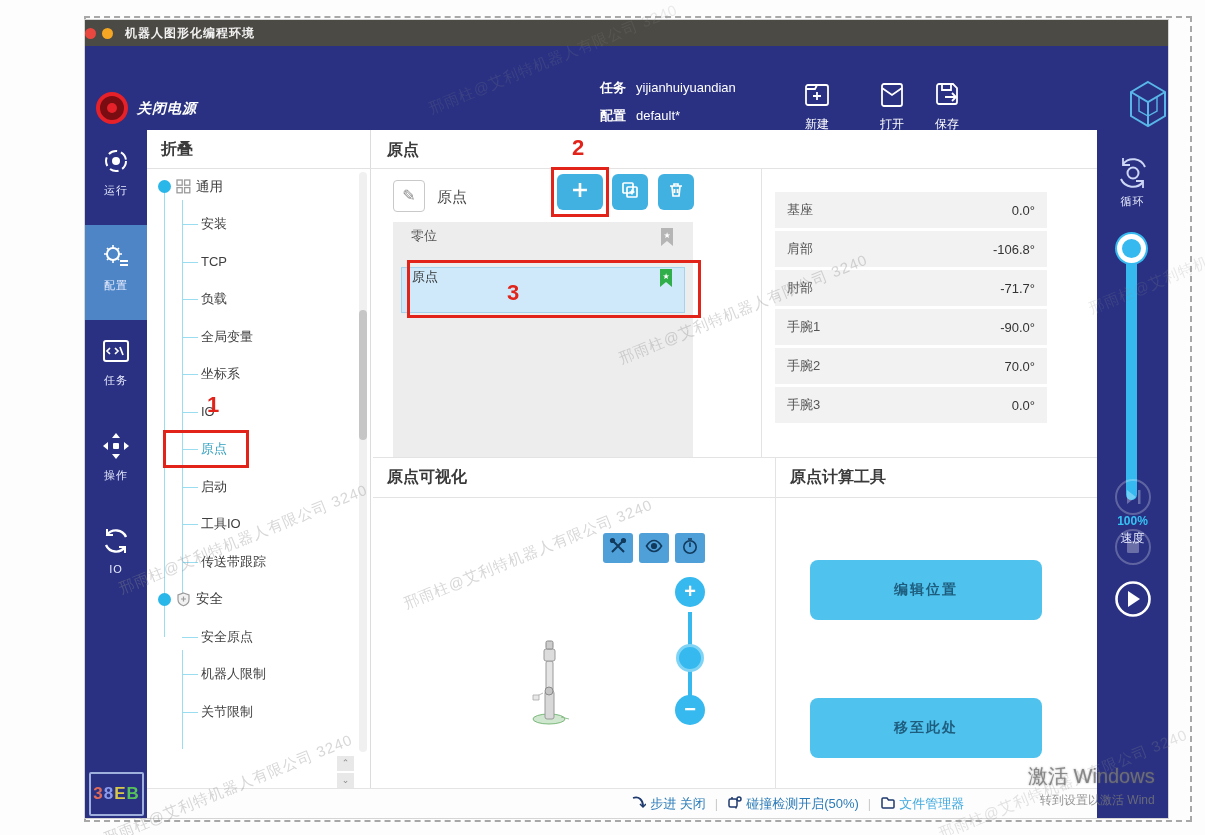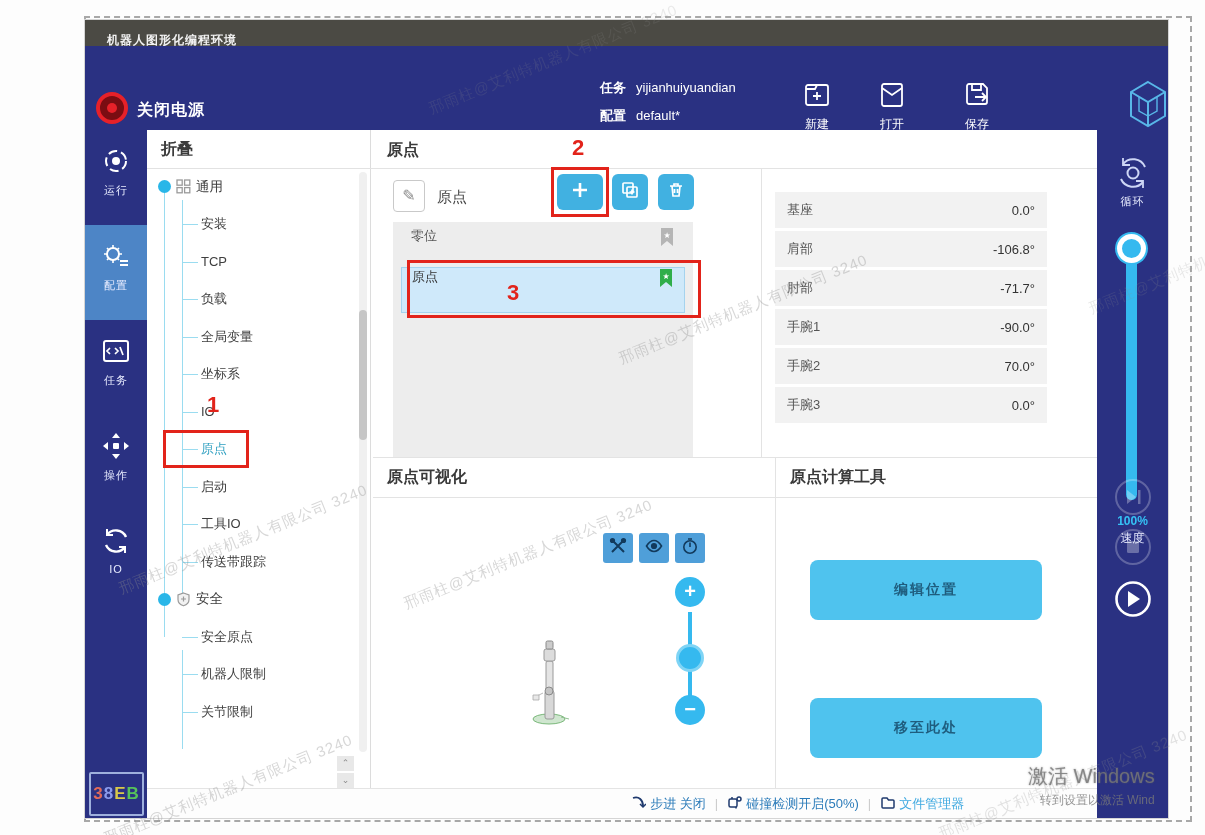--- a/index.html
+++ b/index.html
@@ -6,32 +6,32 @@
   html,body { width:1205px; height:835px; background:#ffffff;
     font-family:"Liberation Sans","DejaVu Sans",sans-serif; overflow:hidden; }
   .page { position:relative; width:1205px; height:835px; background:#fdfdfd; }
   .marquee { position:absolute; left:84px; top:16px; width:1108px; height:806px;
     border:2px dashed #a8a8a8; pointer-events:none; }
   .window { position:absolute; left:85px; top:20px; width:1083px; height:798px;
     background:#fff; overflow:hidden; box-shadow:0 0 0 1px #d5d5d5; }
 
   
   .titlebar { position:absolute; left:0; top:0; width:100%; height:26px; background:#4b4a44;
-    display:flex; align-items:flex-start; padding-left:16px; gap:6px;flex-direction:column; }
+    display:flex; align-items:center; padding-left:0; gap:6px; }
   .tdot1,.tdot2 { width:11px; height:11px; border-radius:50%; }
   .tdot1 { background:#e8483f; } .tdot2 { background:#f5a623; }
   .titlebar .wtitle { color:#f2f2f2; font-size:12px; font-weight:bold; margin-left:6px; letter-spacing:1px; }
 
   
   .topbar { position:absolute; left:0; top:26px; width:100%; height:84px; background:#2a3182; }
   .power { position:absolute; left:11px; top:46px; width:32px; height:32px; border-radius:50%;
     background:#7a0d12; border:4px solid #e62129; }
   .power::after { content:""; position:absolute; left:7px; top:7px; width:10px; height:10px;
     border-radius:50%; background:#e62129; }
-  .powerlabel { position:absolute; left:52px; top:54px; color:#fff; font-size:16px; font-weight:bold; letter-spacing:1px; }
+  .powerlabel { position:absolute; left:52px; top:54px; color:#fff; font-size:14px; font-weight:bold; letter-spacing:1px;font-style:italic; }
   .taskrow { position:absolute; left:515px; top:33px; color:#fff; font-size:13px; }
   .taskrow .lab { font-weight:bold; margin-right:10px; }
   .confrow { position:absolute; left:515px; top:61px; color:#fff; font-size:13px; }
   .confrow .lab { font-weight:bold; margin-right:10px; }
   .action { position:absolute; top:34px; width:60px; text-align:center; color:#fff; cursor:pointer; }
   .action svg { width:30px; height:30px; }
   .action .alabel { font-size:12px; margin-top:2px; }
   .logo { position:absolute; left:1040px; top:33px; width:46px; height:50px; }
 
   
@@ -162,21 +162,21 @@
             </svg></span>
         <div class="alabel">新建</div>
       </div>
       <div class="action" style="left:777px">
         <span><svg viewBox="0 0 30 30" fill="none" stroke="#fff" stroke-width="1.8">
           <rect x="5" y="4" width="20" height="22" rx="2"></rect>
               <path d="M5 8l10 7 10-7"></path>
             </svg></span>
         <div class="alabel">打开</div>
       </div>
-      <div class="action" style="left:862px">
+      <div class="action" style="left:832px">
         <span><svg viewBox="0 0 30 30" fill="none" stroke="#fff" stroke-width="1.8">
           <path d="M5 6a2 2 0 012-2h14l4 4v14a2 2 0 01-2 2H7a2 2 0 01-2-2z"></path>
               <path d="M10 4v6h9V4"></path>
               <path d="M13 17h10m-3-4l4 4-4 4"></path>
             </svg></span>
         <div class="alabel">保存</div>
       </div>
 
       <div class="logo">
         <svg viewBox="0 0 46 50" fill="none" stroke="#58b7e8" stroke-width="2">

